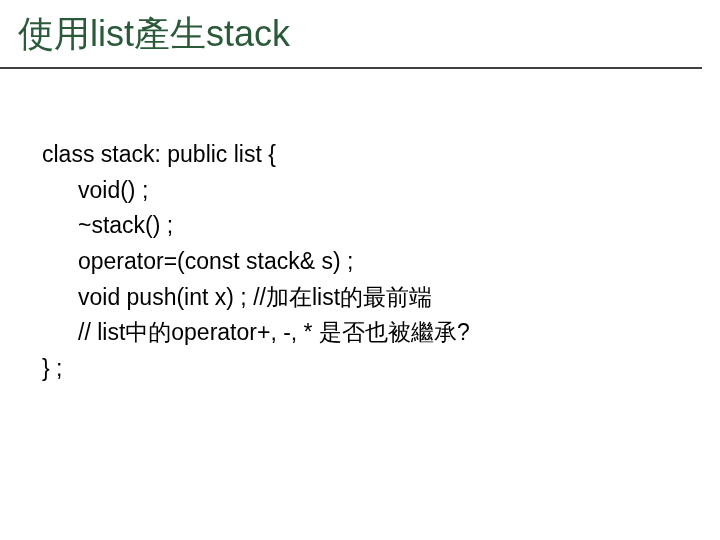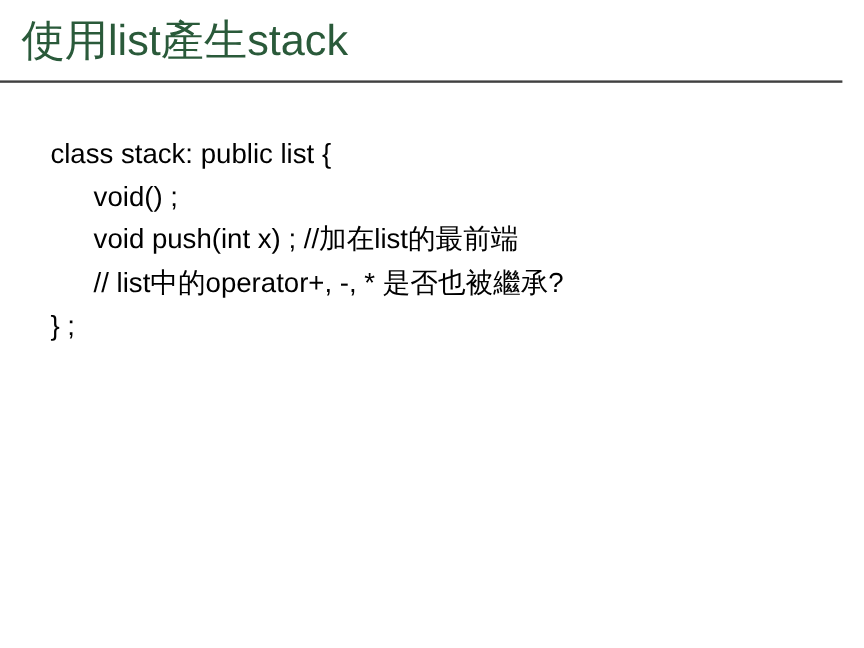--- a/index.html
+++ b/index.html
@@ -25,33 +25,36 @@
     margin: 0 18px 0 0;
     font-weight: normal;
     letter-spacing: 0px;
   }
   .content {
     padding: 42px 0 0 42px;
     font-size: 23px;
     color: #000000;
     line-height: 1.55;
     font-family: Arial, "Microsoft JhengHei", "PMingLiU", sans-serif;
+    margin-top: 26px;
   }
   .code-line {
     white-space: pre;
   }
   .indent {
     padding-left: 36px;
   }
 </style>
 </head>
 <body>
 
 <div class="slide">
   <h1 class="title">使用list產生stack</h1>
   <div class="content">
     <div class="code-line">class stack: public list {</div>
     <div class="code-line indent">void() ;</div>
+    <div class="code-line indent">~stack() ;</div>
+    <div class="code-line indent">operator=(const stack&amp; s) ;</div>
     <div class="code-line indent">void push(int x) ; //加在list的最前端</div>
     <div class="code-line indent">// list中的operator+, -, * 是否也被繼承?</div>
     <div class="code-line">} ;</div>
   </div>
 </div>
 
 </body></html>

